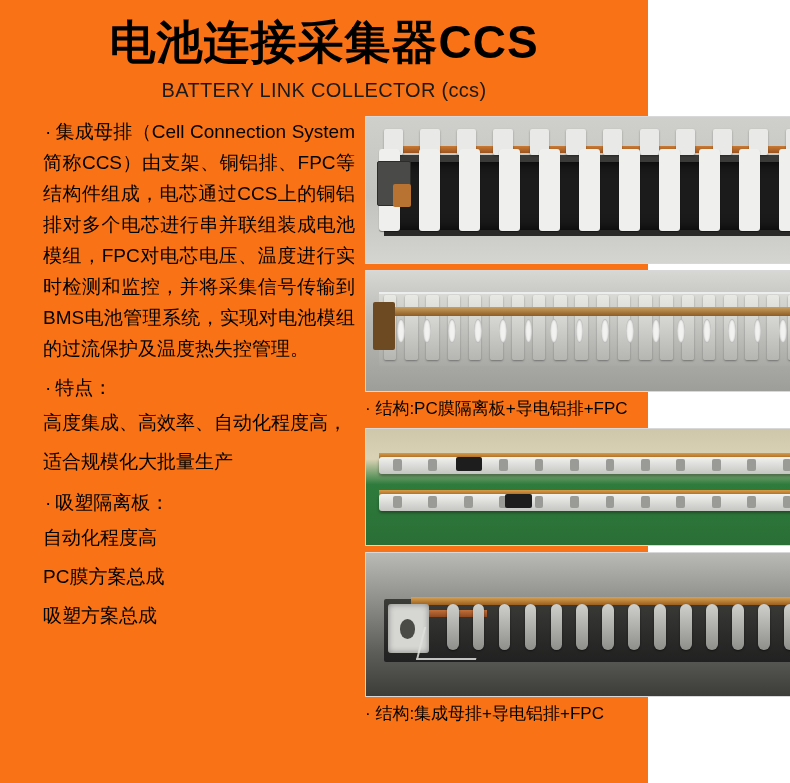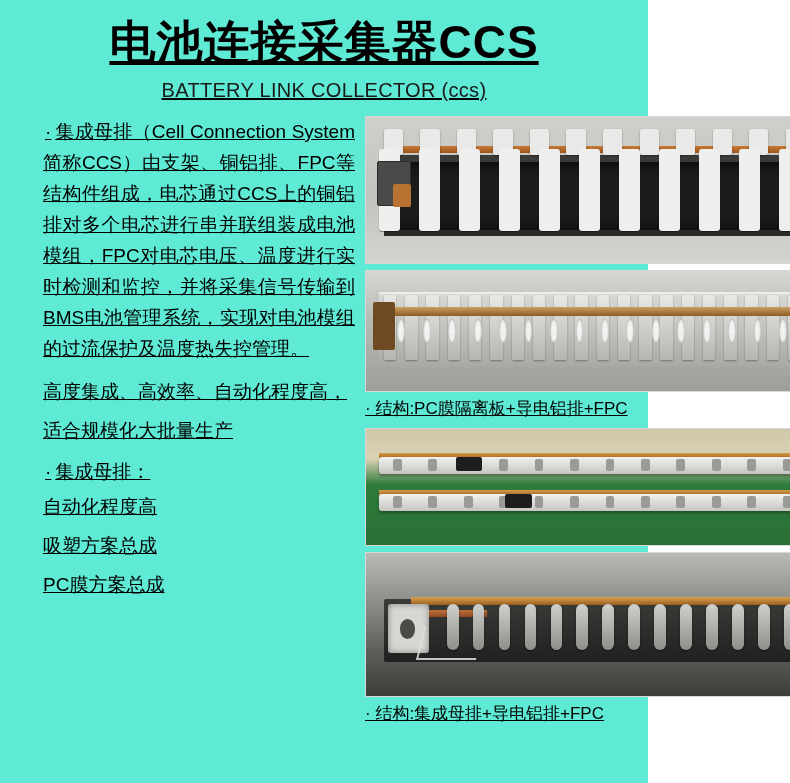--- a/index.html
+++ b/index.html
@@ -13,22 +13,21 @@
     font-family: "Liberation Sans", sans-serif;
     color: #000000;
     overflow: hidden;
     position: relative;
   }
 
   .page {
     width: 648px;
     height: 783px;
     position: relative;
-    background: #5eead4;
-    text-decoration: underline;
+    background: #f97316;
   }
 
   
   .header {
     text-align: center;
     padding-top: 16px;
   }
   .title-cn {
     font-size: 46px;
     font-weight: bold;
@@ -203,28 +202,29 @@
   </div>
 
   <div class="content">
 
     <div class="left-col">
 
       <p class="para"><span class="dot">·</span><span>集成母排（Cell Connection System 简称CCS）由支架、铜铝排、FPC等结构件组成，电芯通过CCS上的铜铝排对多个电芯进行串并联组装成电池模组，FPC对电芯电压、温度进行实时检测和监控，并将采集信号传输到BMS电池管理系统，实现对电池模组的过流保护及温度热失控管理。</span></p>
 
       <div class="spacer-6"></div>
 
+      <p class="bullet-line"><span class="dot">·</span><span>特点：</span></p>
       <p class="plain-line">高度集成、高效率、自动化程度高，适合规模化大批量生产</p>
 
       <div class="spacer-6"></div>
 
-      <p class="bullet-line"><span class="dot">·</span><span>集成母排：</span></p>
+      <p class="bullet-line"><span class="dot">·</span><span>吸塑隔离板：</span></p>
       <p class="plain-line">自动化程度高</p>
+      <p class="plain-line">PC膜方案总成</p>
       <p class="plain-line">吸塑方案总成</p>
-      <p class="plain-line">PC膜方案总成</p>
 
     </div>
 
     <div class="right-col">
 
       <div class="photo photo1">
         <div class="p1-frame"></div>
         <div class="p1-board"></div>
         <div class="p1-fpc"></div>
         <div class="p1-topbar">

